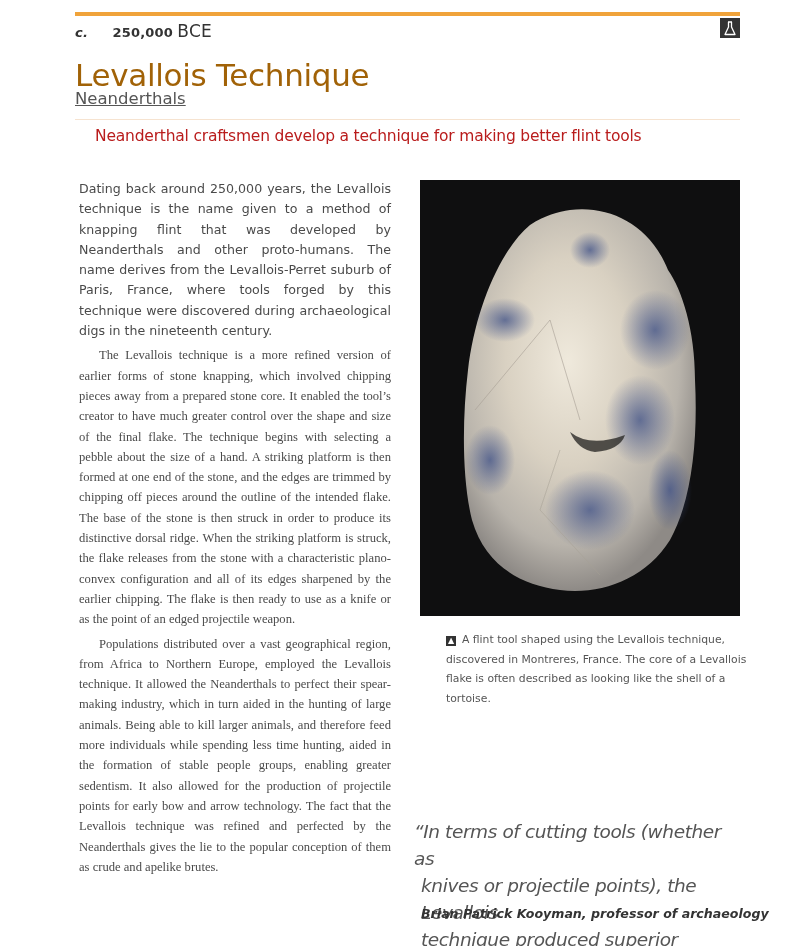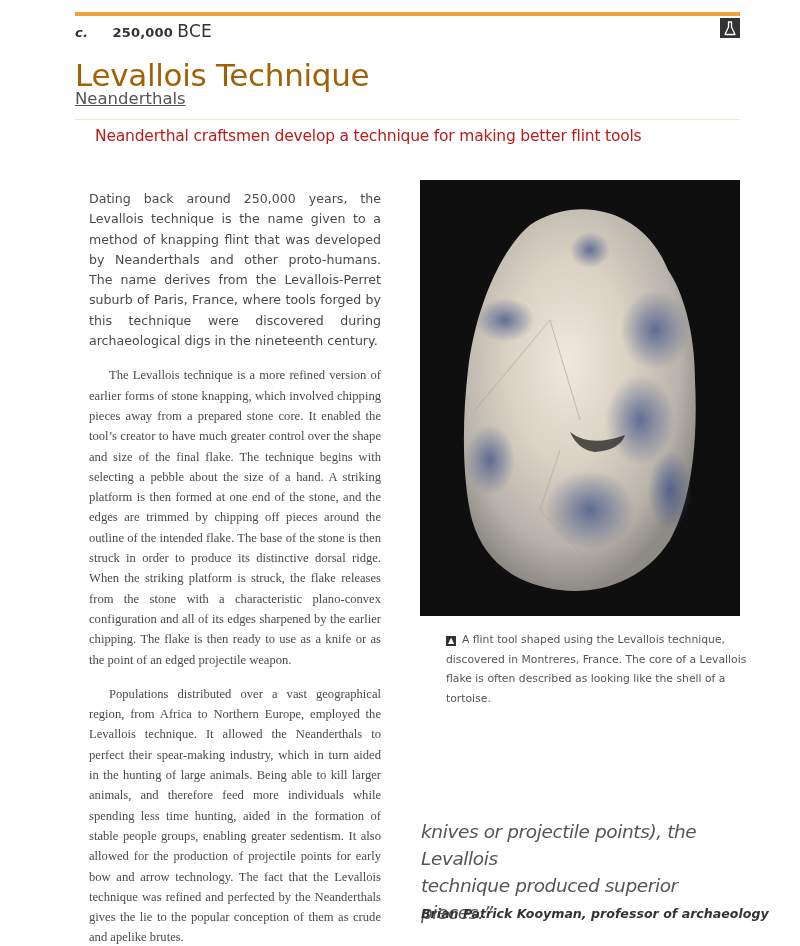--- a/index.html
+++ b/index.html
@@ -39,21 +39,21 @@
     .deck {
       position: absolute; left: 75px; top: 127px; font-size: 15.5px; color: #b91c1c;
       letter-spacing: -0.2px;
       margin-left: 20px;
     }
     .body-col {
       position: absolute; left: 75px; top: 175px; width: 320px;
       font-size: 12.6px; line-height: 20.3px; color: #4a4a4a;
       text-align: justify; hyphens: none;
     }
-    .body-col p { margin: 14px; }
+    .body-col p { margin: 4px; }
     .body-col p.indent { text-indent: 20px; font-family: Liberation Serif, serif; }
     .photo {
       position: absolute; left: 420px; top: 180px; width: 320px; height: 436px;
       background: #0f0f10; overflow: hidden;
     }
     .caption {
       position: absolute; left: 420px; top: 630px; width: 325px;
       font-size: 10.8px; line-height: 19.5px; color: #555; margin-left: 26px;
     }
     .caption-icon {
@@ -128,16 +128,17 @@
     <path d="M55 230 L130 140 L160 240" fill="none" stroke="#a69f94" stroke-width="1" opacity="0.6"></path>
     <path d="M140 270 L120 330 L180 395" fill="none" stroke="#a69f94" stroke-width="1" opacity="0.5"></path>
   </svg>
 </div>
 
 <div class="caption">
   <span class="caption-icon">▲</span><span>A flint tool shaped using the Levallois technique, discovered in Montreres, France. The core of a Levallois flake is often described as looking like the shell of a tortoise.</span>
 </div>
 
 <div class="quote">
+  <span class="line">“In terms of cutting tools (whether as</span>
   <span class="line in">knives or projectile points), the Levallois</span>
   <span class="line in">technique produced superior pieces.”</span>
 </div>
 <div class="attribution">Brian Patrick Kooyman, professor of archaeology</div>
 
 </body></html>

